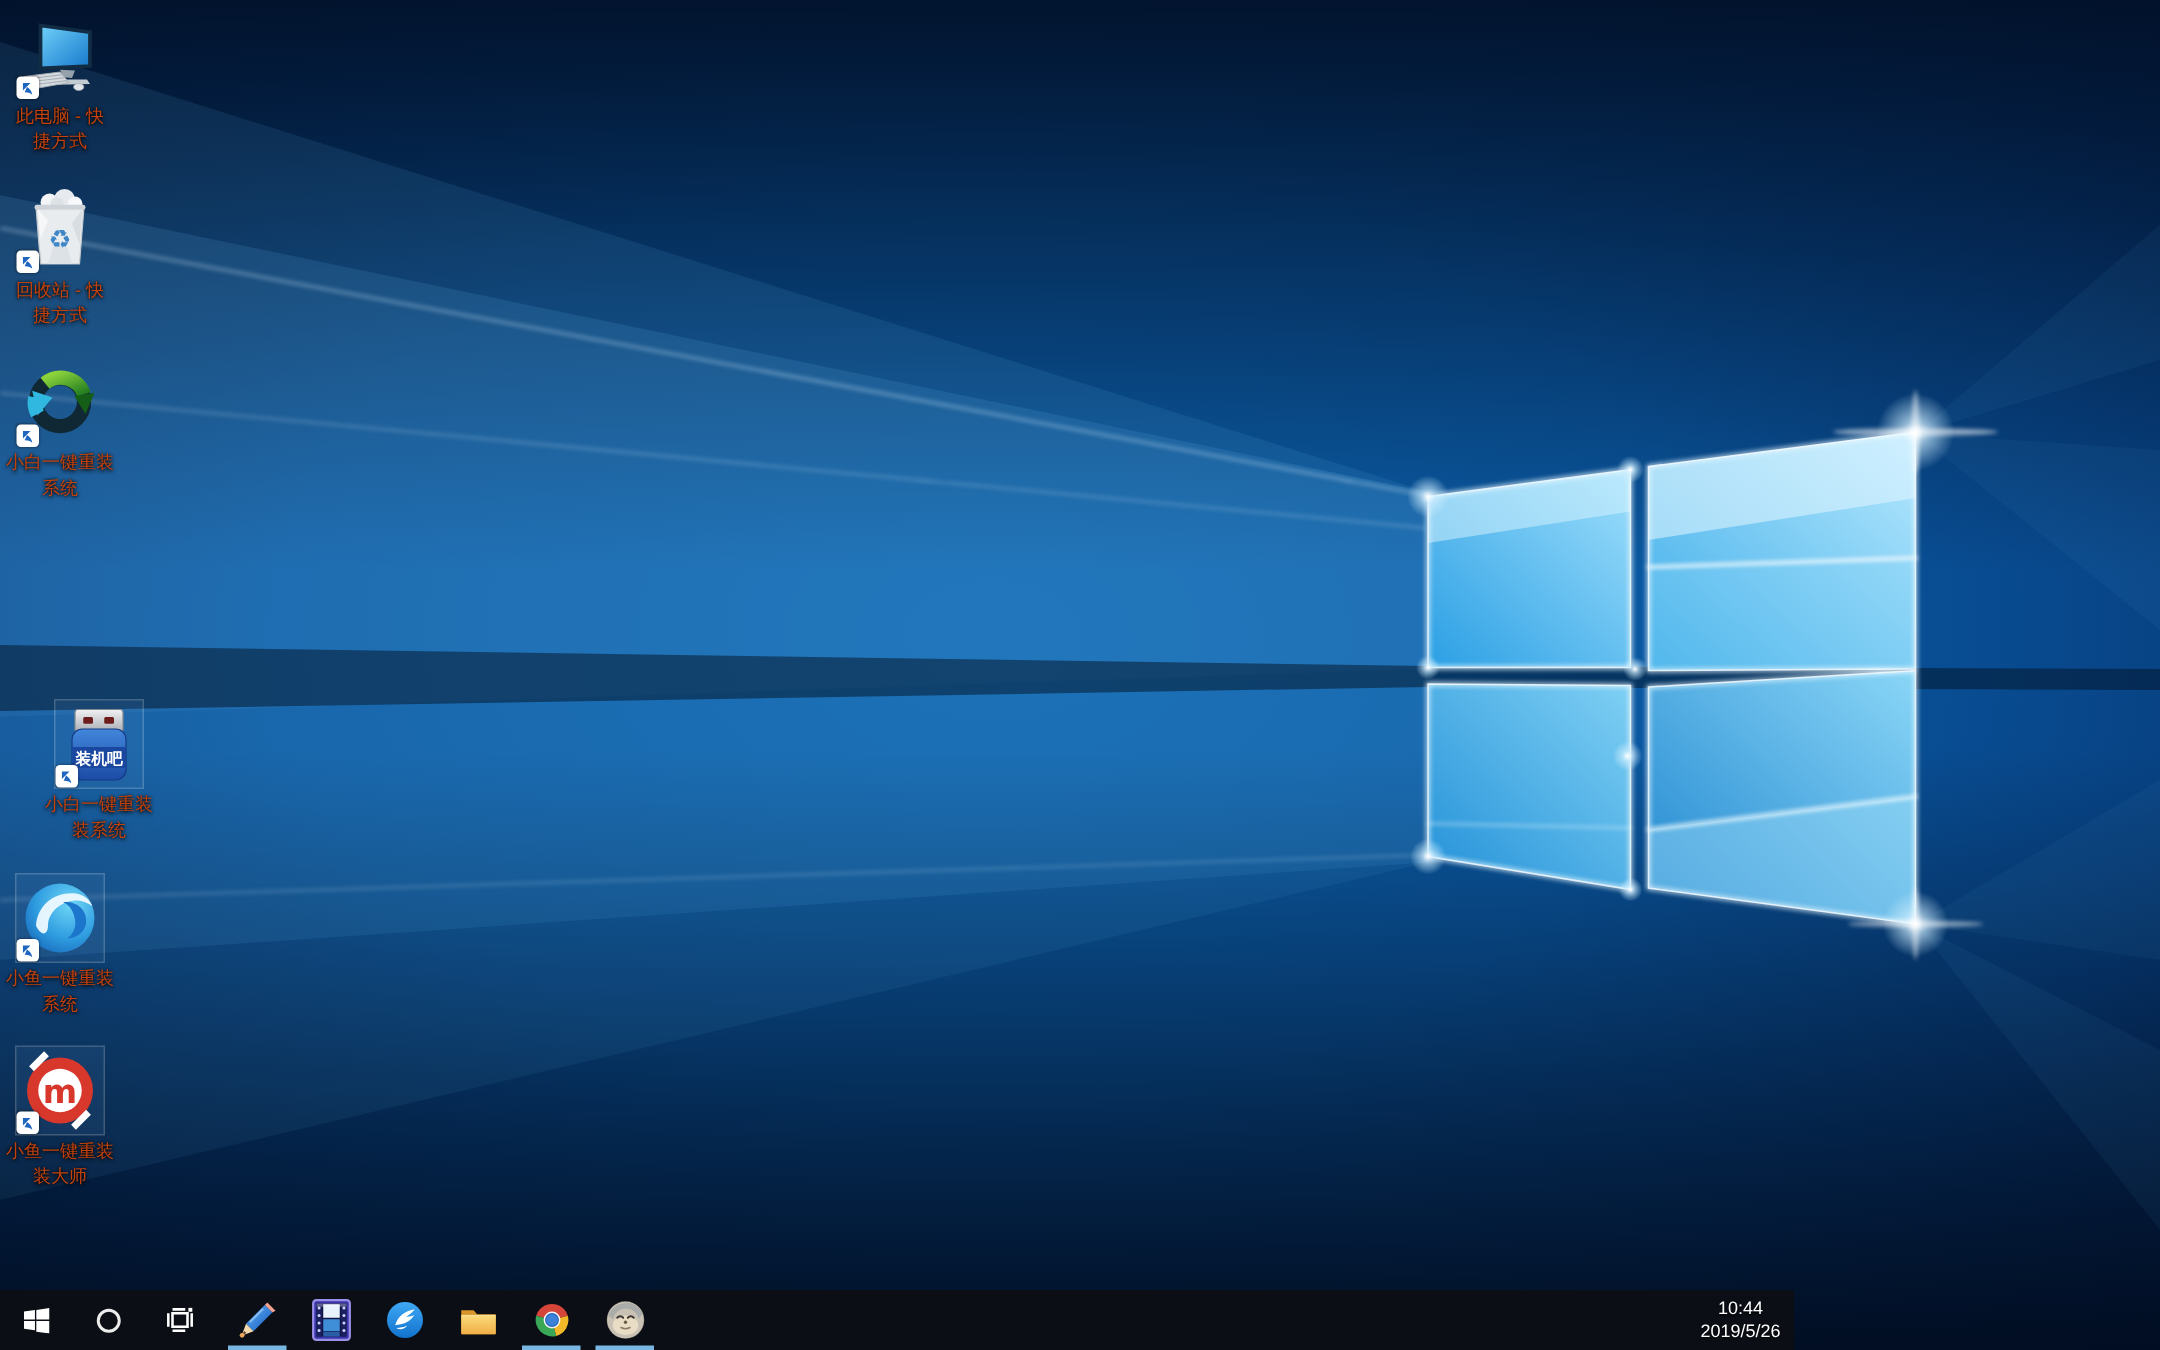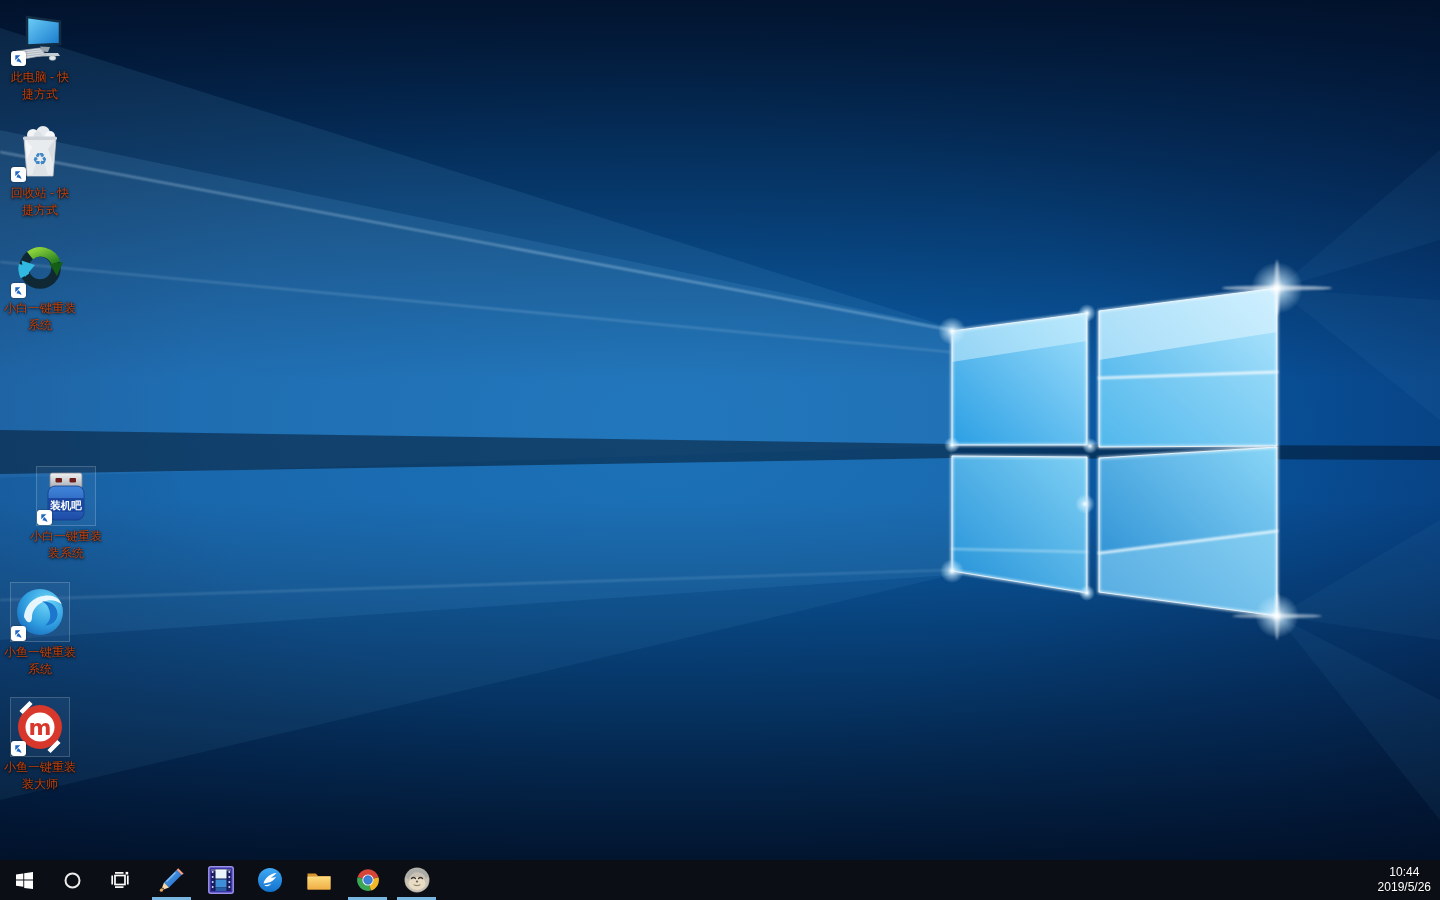--- a/index.html
+++ b/index.html
@@ -10,21 +10,21 @@
   
   .dicon{position:absolute;width:80px;display:flex;flex-direction:column;align-items:center;}
   .frame{width:58px;height:58px;position:relative;display:flex;align-items:center;justify-content:center;}
   .frame.boxed{outline:1px solid rgba(255,255,255,.22);background:rgba(110,160,215,.10);}
   .badge{position:absolute;left:0;bottom:0;width:15px;height:15px;background:#fff;border-radius:3px;
          box-shadow:0 0 2px rgba(0,0,0,.55);display:flex;align-items:center;justify-content:center;}
   .dlabel{margin-top:3px;font-size:12px;line-height:17px;color:#c2410c;text-align:center;white-space:pre-line;
           text-shadow:0 1px 3px rgba(0,0,0,.95),0 0 2px rgba(0,0,0,.85);}
 
   
-  .taskbar{position:absolute;left:0;bottom:0;width:1440px;height:40px;background:#0b0e15;display:flex;align-items:stretch;z-index:5;}
+  .taskbar{position:absolute;left:0;bottom:0;width:1196px;height:40px;background:#0b0e15;display:flex;align-items:stretch;z-index:5;}
   .tb-btn{width:48px;display:flex;align-items:center;justify-content:center;position:relative;}
   .apps{display:flex;margin-left:3px;}
   .apps .tb-btn{width:49px;}
   .runline{position:absolute;left:5px;right:5px;bottom:0;height:3px;background:#79b7e3;}
   .tray{margin-left:auto;display:flex;align-items:center;padding:0 9px 0 0;}
   .clock{color:#fff;font-size:12px;line-height:15px;text-align:center;text-shadow:0 1px 1px rgba(0,0,0,.8);}
 </style>
 </head>
 <body>
 

